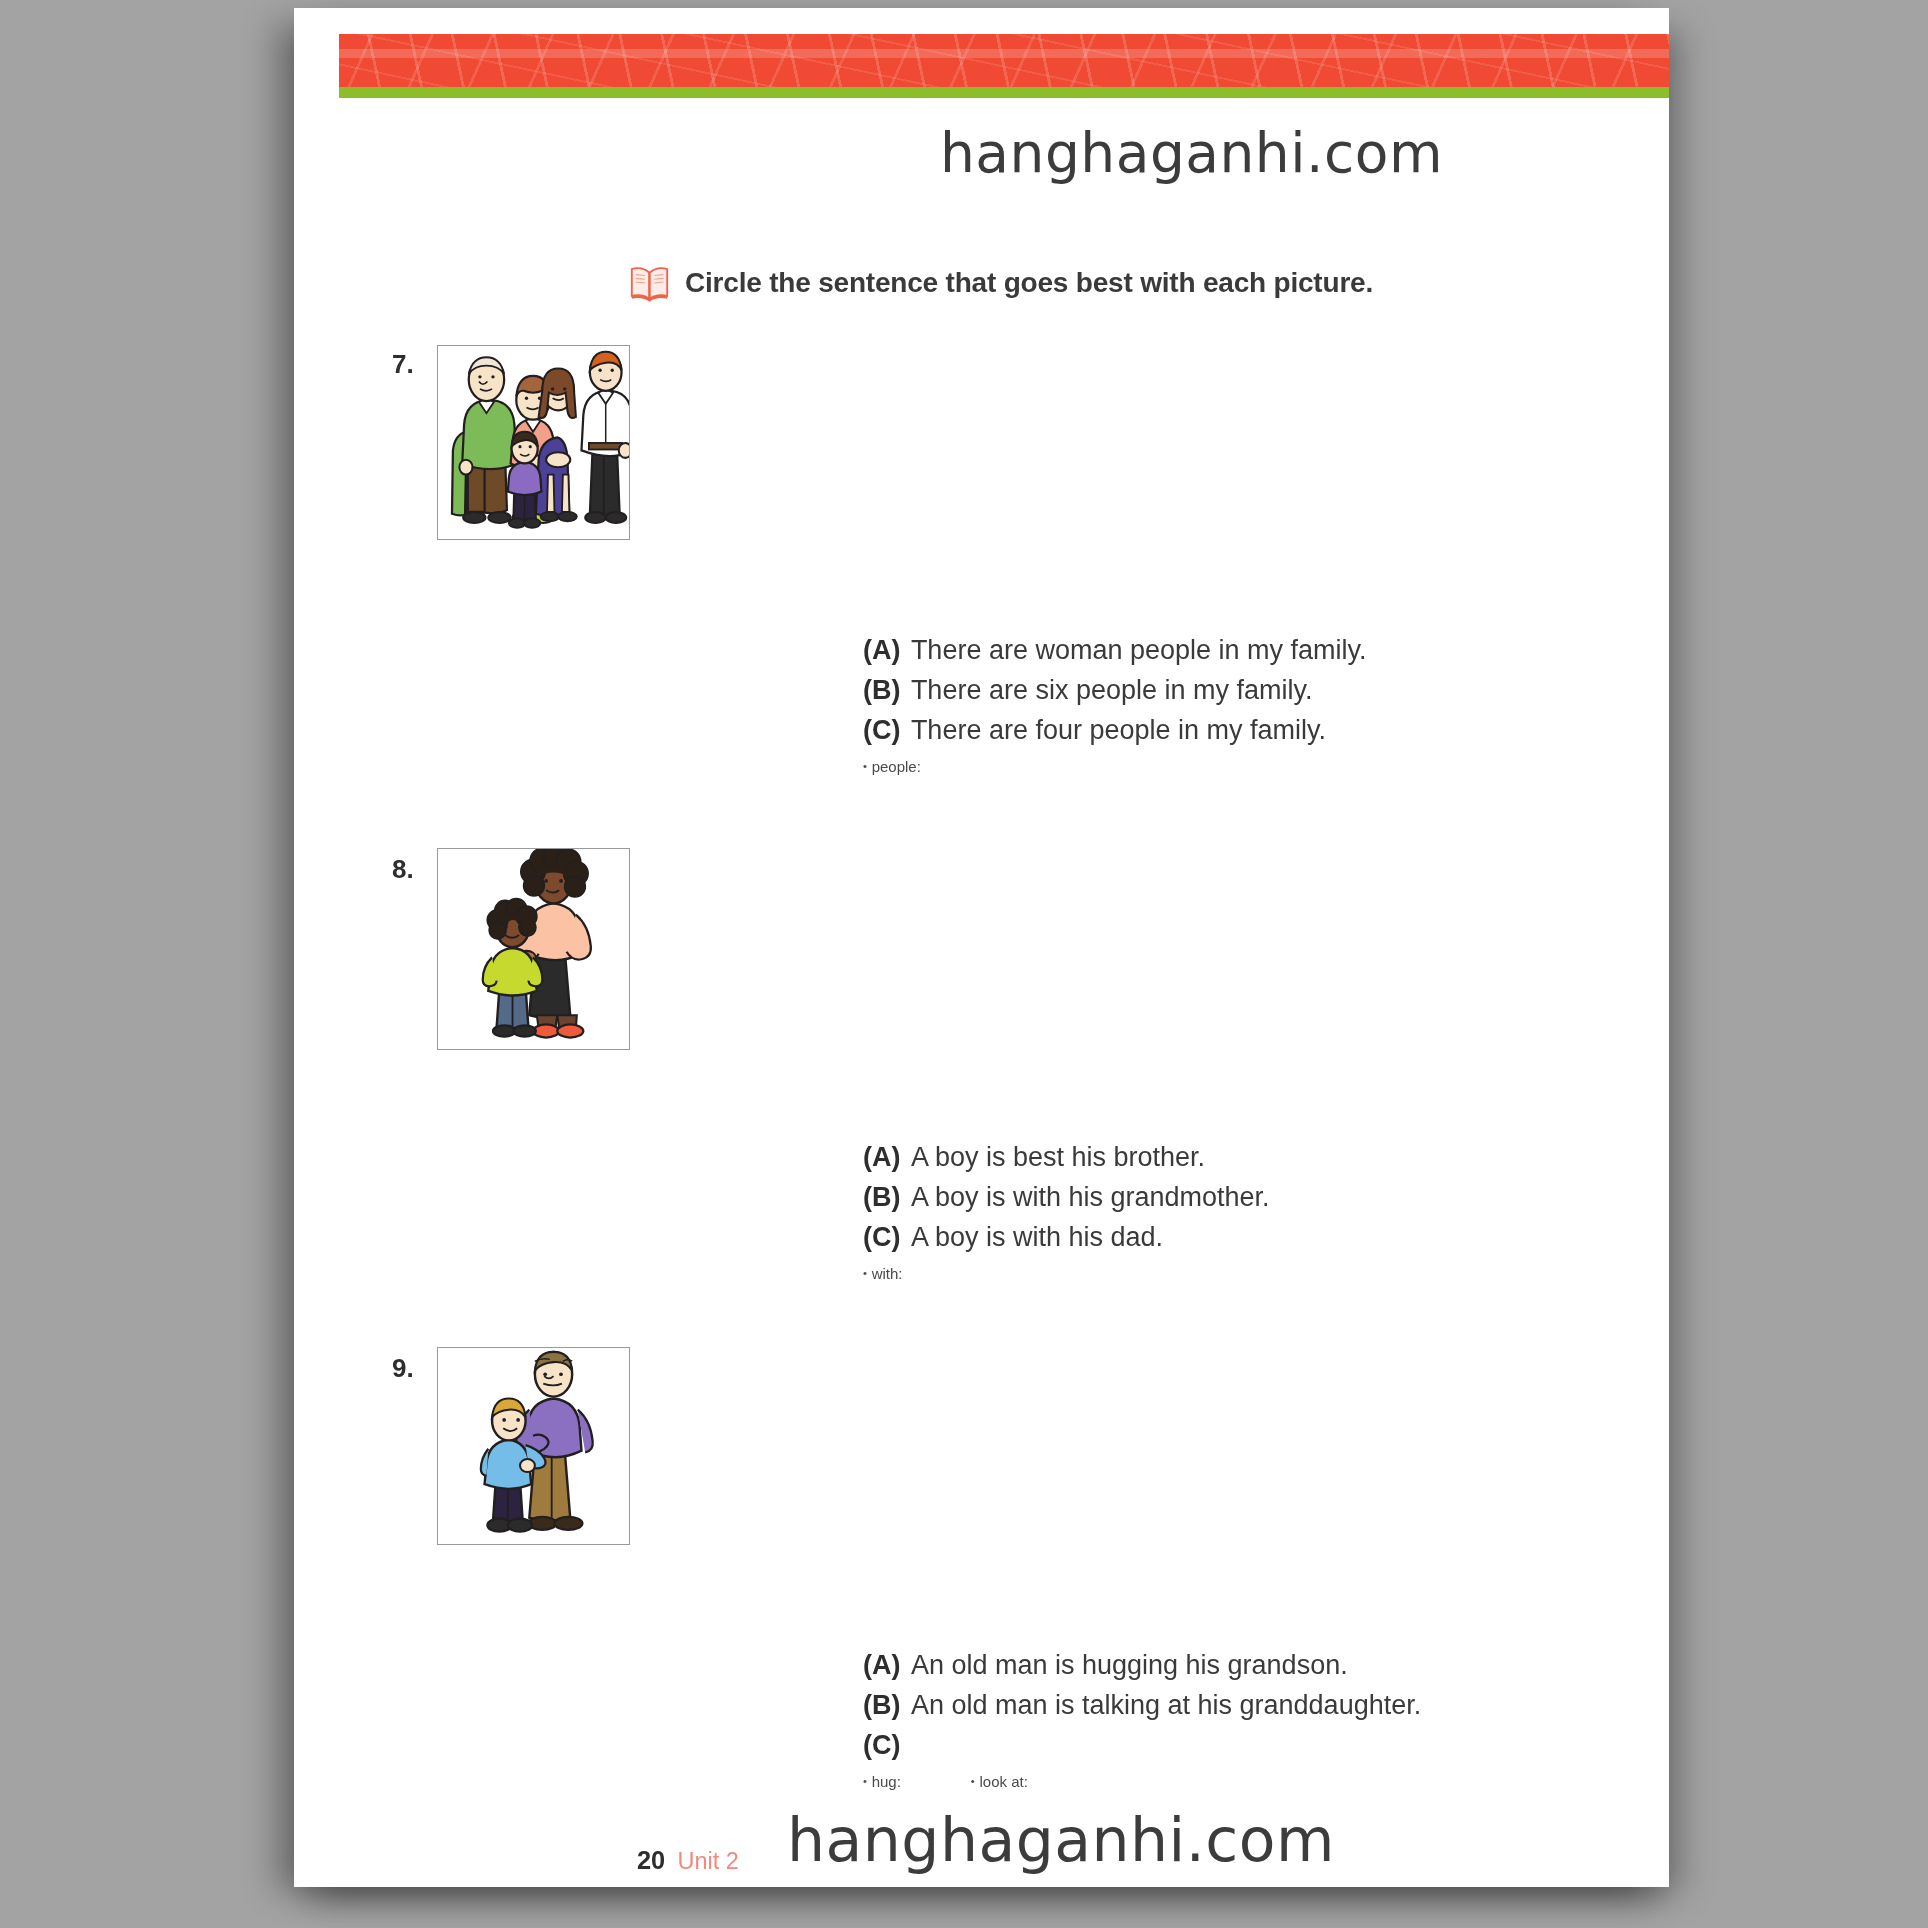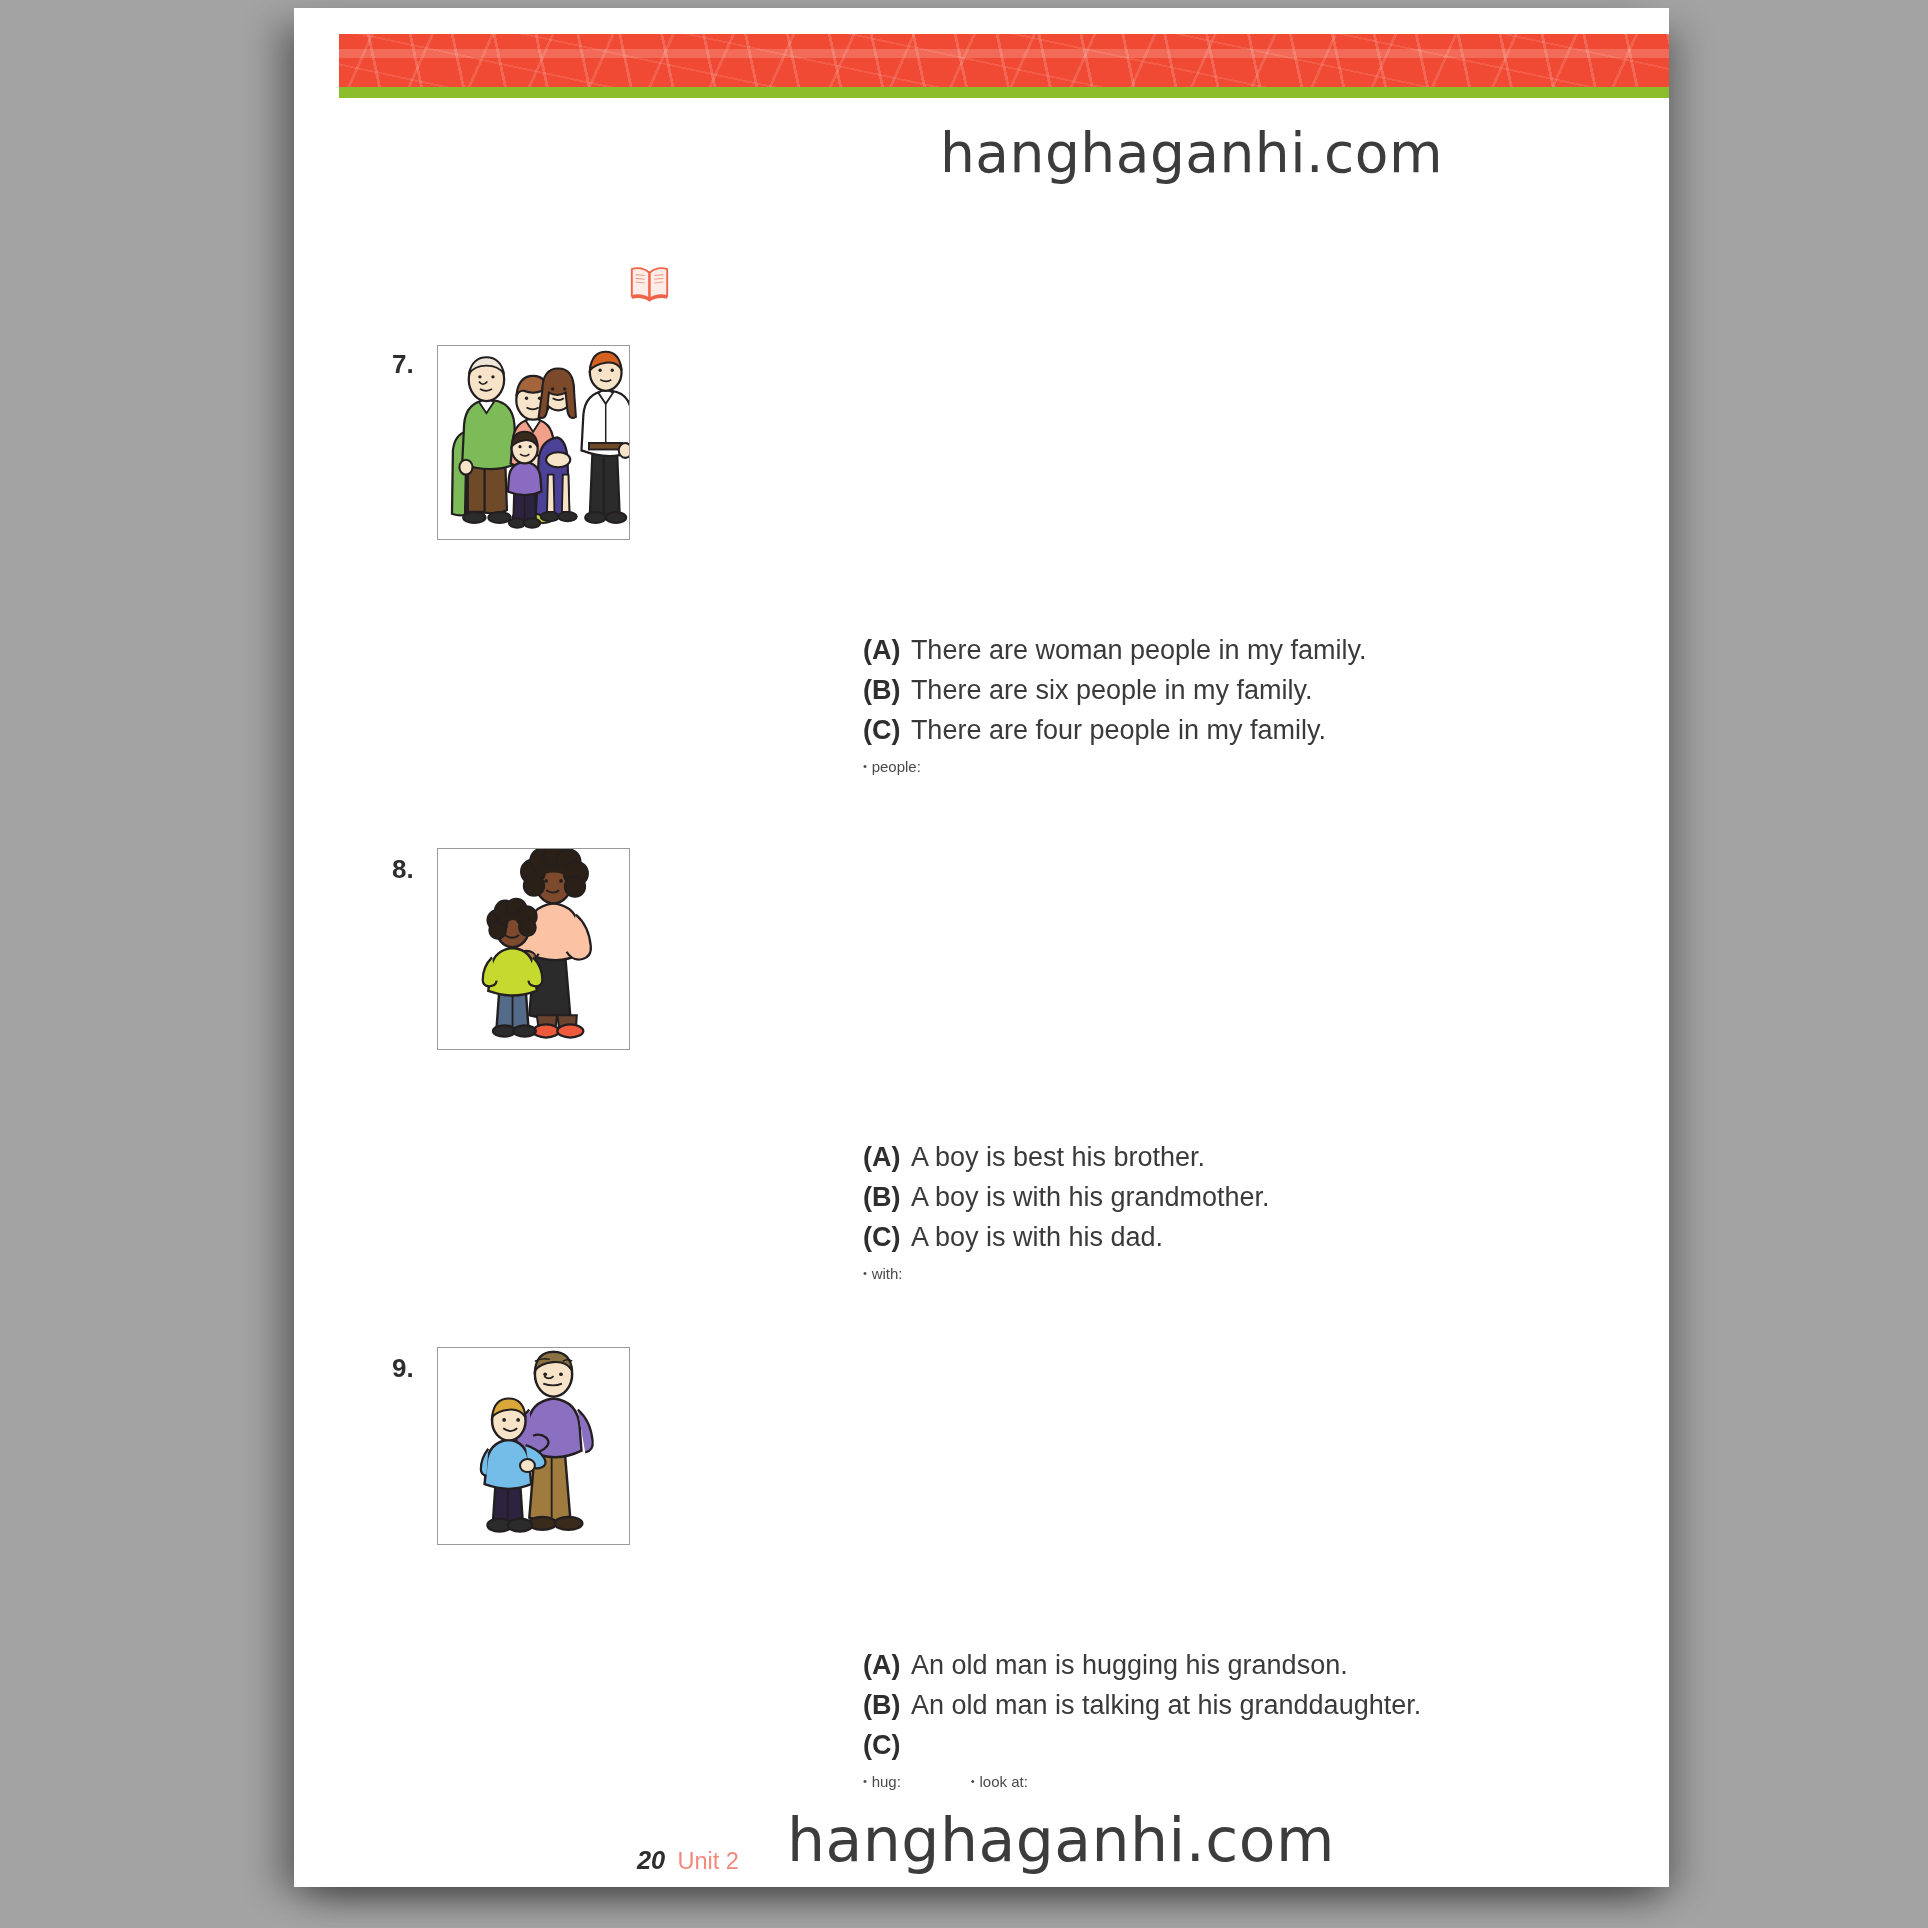--- a/index.html
+++ b/index.html
@@ -161,21 +161,21 @@
 
   
   .footer {
     position: absolute;
     left: 343px;
     top: 1838px;
     display: flex;
     align-items: baseline;
     gap: 12.2px;
   }
-  .page-num { font-size: 25.4px; font-weight: bold; color: #2e2e2e; font-style: italic; }
+  .page-num { font-size: 25.4px; font-weight: bold; color: #2e2e2e; }
   .unit-label { font-size: 23.5px; color: #f1897c; }
 </style>
 </head>
 <body>
 
 <div id="scene">
 
   <div class="page">
 
     <div class="band-wrap">
@@ -191,20 +191,21 @@
           <path d="M22 9 C17 4 9 3 3 5 L3 34 C9 32 17 33 22 37 Z" fill="#fdece7" stroke="#ef6347" stroke-width="2" stroke-linejoin="round"></path>
           <path d="M22 9 C27 4 35 3 41 5 L41 34 C35 32 27 33 22 37 Z" fill="#fdece7" stroke="#ef6347" stroke-width="2" stroke-linejoin="round"></path>
           <path d="M22 9 L22 37" stroke="#ef6347" stroke-width="2"></path>
           <g stroke="#f4a08c" stroke-width="1.2">
             <path d="M7 11 L17 12 M7 15 L17 16 M7 19 L17 20"></path>
             <path d="M27 12 L37 11 M27 16 L37 15 M27 20 L37 19"></path>
           </g>
           <path d="M3 34 C9 32 17 33 22 37 C27 33 35 32 41 34 L41 37 C35 35 27 36 22 40 C17 36 9 35 3 37 Z" fill="#ef6347"></path>
         </svg>
       </span>
+      <span class="instruction-text">Circle the sentence that goes best with each picture.</span>
     </div>
 
     <div class="question">
       <div class="q-number" style="left:98px; top:341px;">7.</div>
 
       <div class="pic-frame" style="left:143px; top:337px; width:193px; height:195px;">
         <svg viewBox="0 0 205 207">
 
           <g>
             <path d="M30 92 q-12 3 -14 20 l-1 68 q8 3 14 1 l1 -50 z" fill="#7dbb58" stroke="#231f20" stroke-width="2.4"></path>

